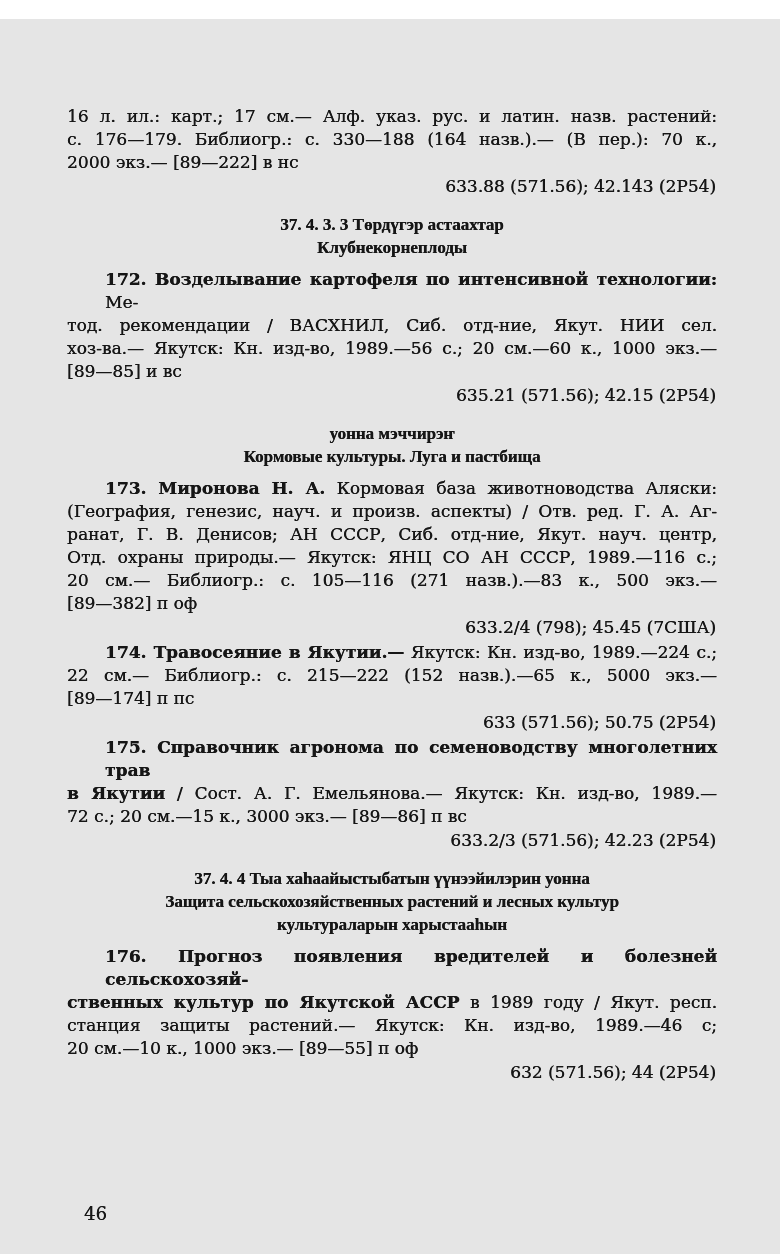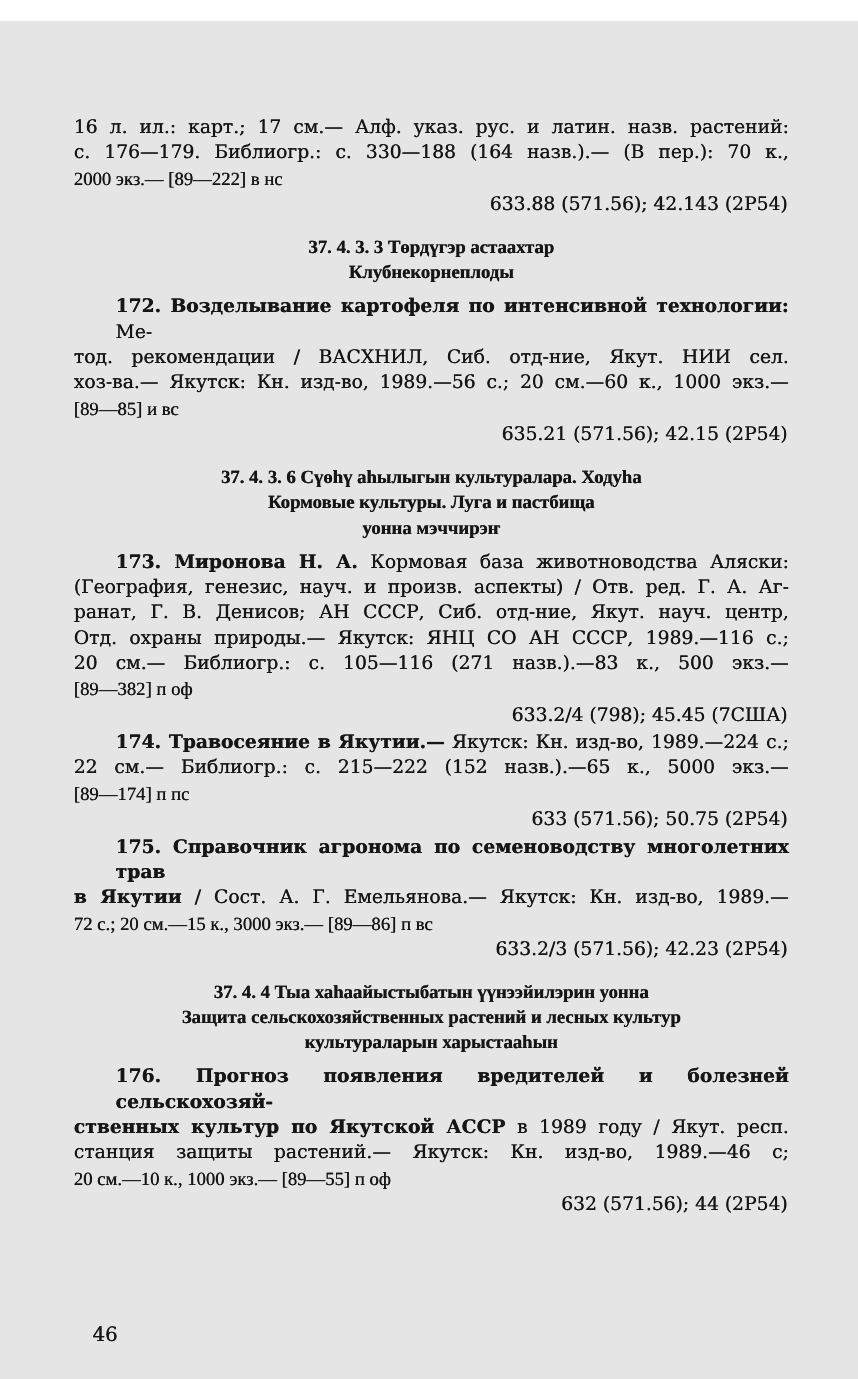--- a/index.html
+++ b/index.html
@@ -19,21 +19,21 @@
   }
   .text-block {
     position: absolute;
     left: 67px; top: 86px;
     width: 650px;
     font-size: 17px;
     line-height: 23px;
     text-shadow: 0.3px 0 0 currentColor; 
   }
   .line  { text-align: justify; text-align-last: justify; }
-  .line.last { text-align-last: left; font-family: Liberation Serif, serif; }
+  .line.last { text-align-last: left; }
   .line.indent { padding-left: 38px; }
   .code  { text-align: right; text-align-last: right; margin: 1px 1px 2px 0; }
   .entry { margin-bottom: 1px; }
   .heading { font-weight: 700; margin: 15px 0 9px; font-family: Liberation Serif, serif; }
   .hline { text-align: center; }
   .b { font-weight: 700; }
   .pagenum {
     position: absolute;
     left: 84px; top: 1184px;
     font-size: 18px;
@@ -60,23 +60,22 @@
 
     <section class="entry">
       <div class="line indent"><span class="b">172. Возделывание картофеля по интенсивной технологии:</span><span> Ме-</span></div>
       <div class="line"><span class="b"></span><span>тод. рекомендации / ВАСХНИЛ, Сиб. отд-ние, Якут. НИИ сел.</span></div>
       <div class="line"><span class="b"></span><span>хоз-ва.— Якутск: Кн. изд-во, 1989.—56 с.; 20 см.—60 к., 1000 экз.—</span></div>
       <div class="line last"><span class="b"></span><span>[89—85] и вс</span></div>
       <div class="code">635.21 (571.56); 42.15 (2Р54)</div>
     </section>
 
     <header class="heading">
-      <div class="hline">37. 4. 3. 6 Сүөһү аһылыгын культуралара. Ходуһа</div>
+      <div class="hline">уонна мэччирэҥ</div>
       <div class="hline">Кормовые культуры. Луга и пастбища</div>
-      <div class="hline">уонна мэччирэҥ</div>
     </header>
 
     <section class="entry">
       <div class="line indent"><span class="b">173. Миронова Н. А.</span><span> Кормовая база животноводства Аляски:</span></div>
       <div class="line"><span class="b"></span><span>(География, генезис, науч. и произв. аспекты) / Отв. ред. Г. А. Аг-</span></div>
       <div class="line"><span class="b"></span><span>ранат, Г. В. Денисов; АН СССР, Сиб. отд-ние, Якут. науч. центр,</span></div>
       <div class="line"><span class="b"></span><span>Отд. охраны природы.— Якутск: ЯНЦ СО АН СССР, 1989.—116 с.;</span></div>
       <div class="line"><span class="b"></span><span>20 см.— Библиогр.: с. 105—116 (271 назв.).—83 к., 500 экз.—</span></div>
       <div class="line last"><span class="b"></span><span>[89—382] п оф</span></div>
       <div class="code">633.2/4 (798); 45.45 (7США)</div>

